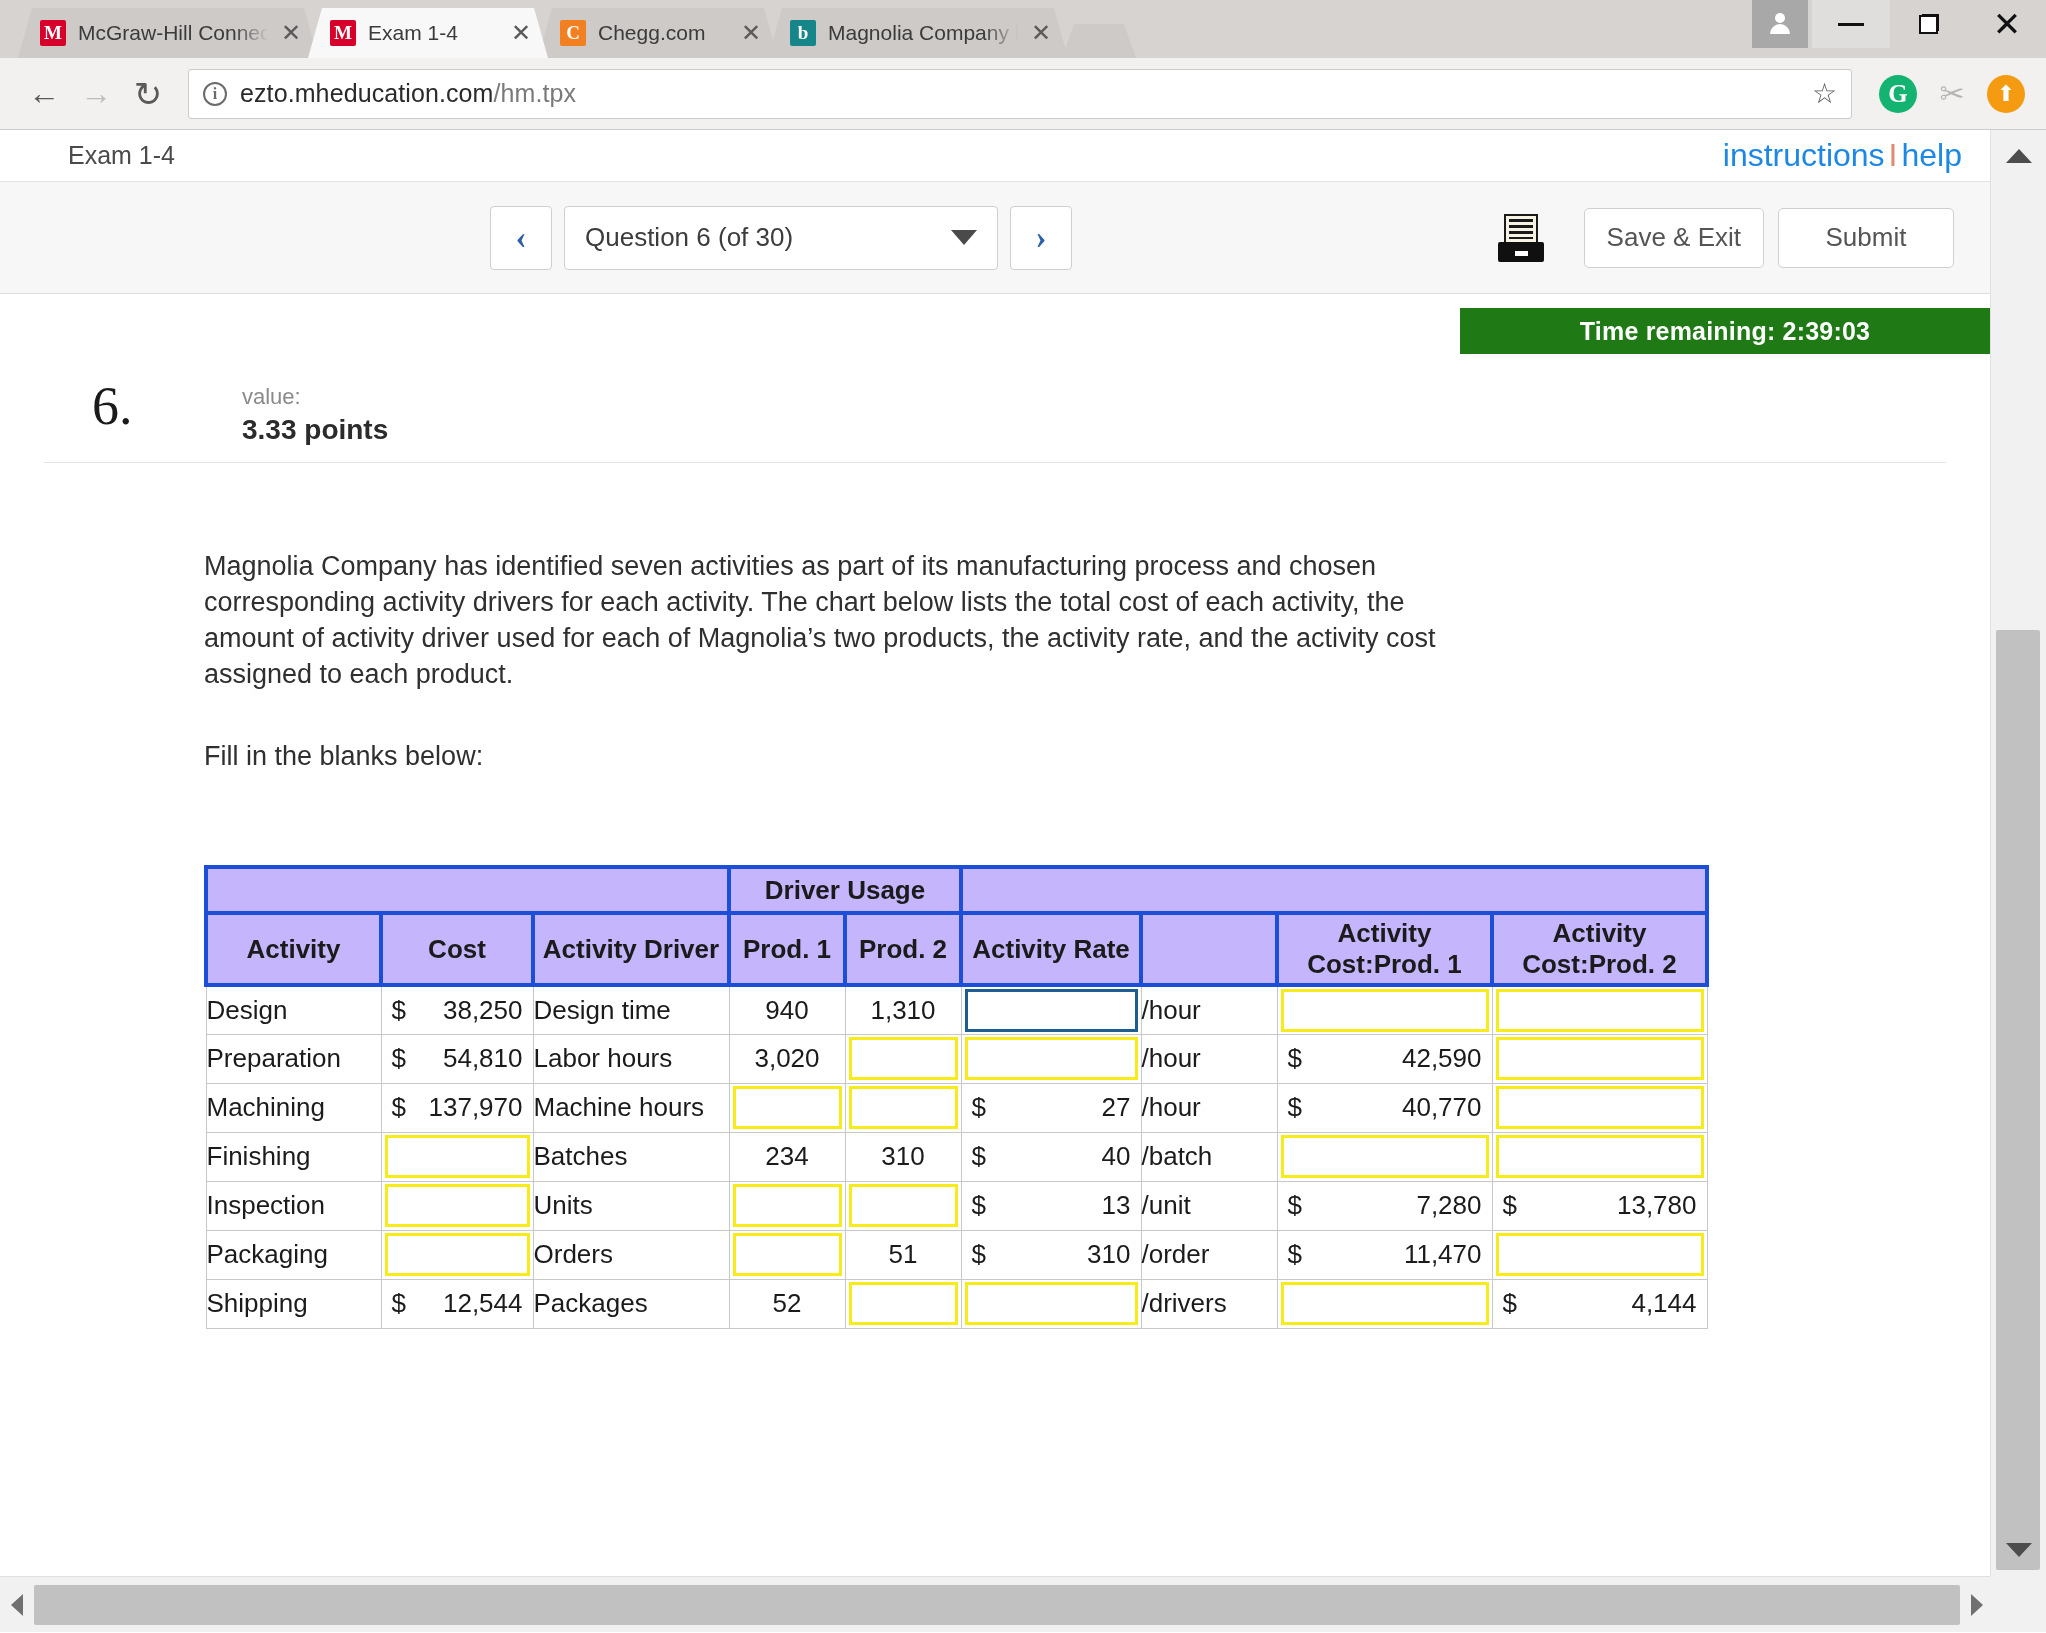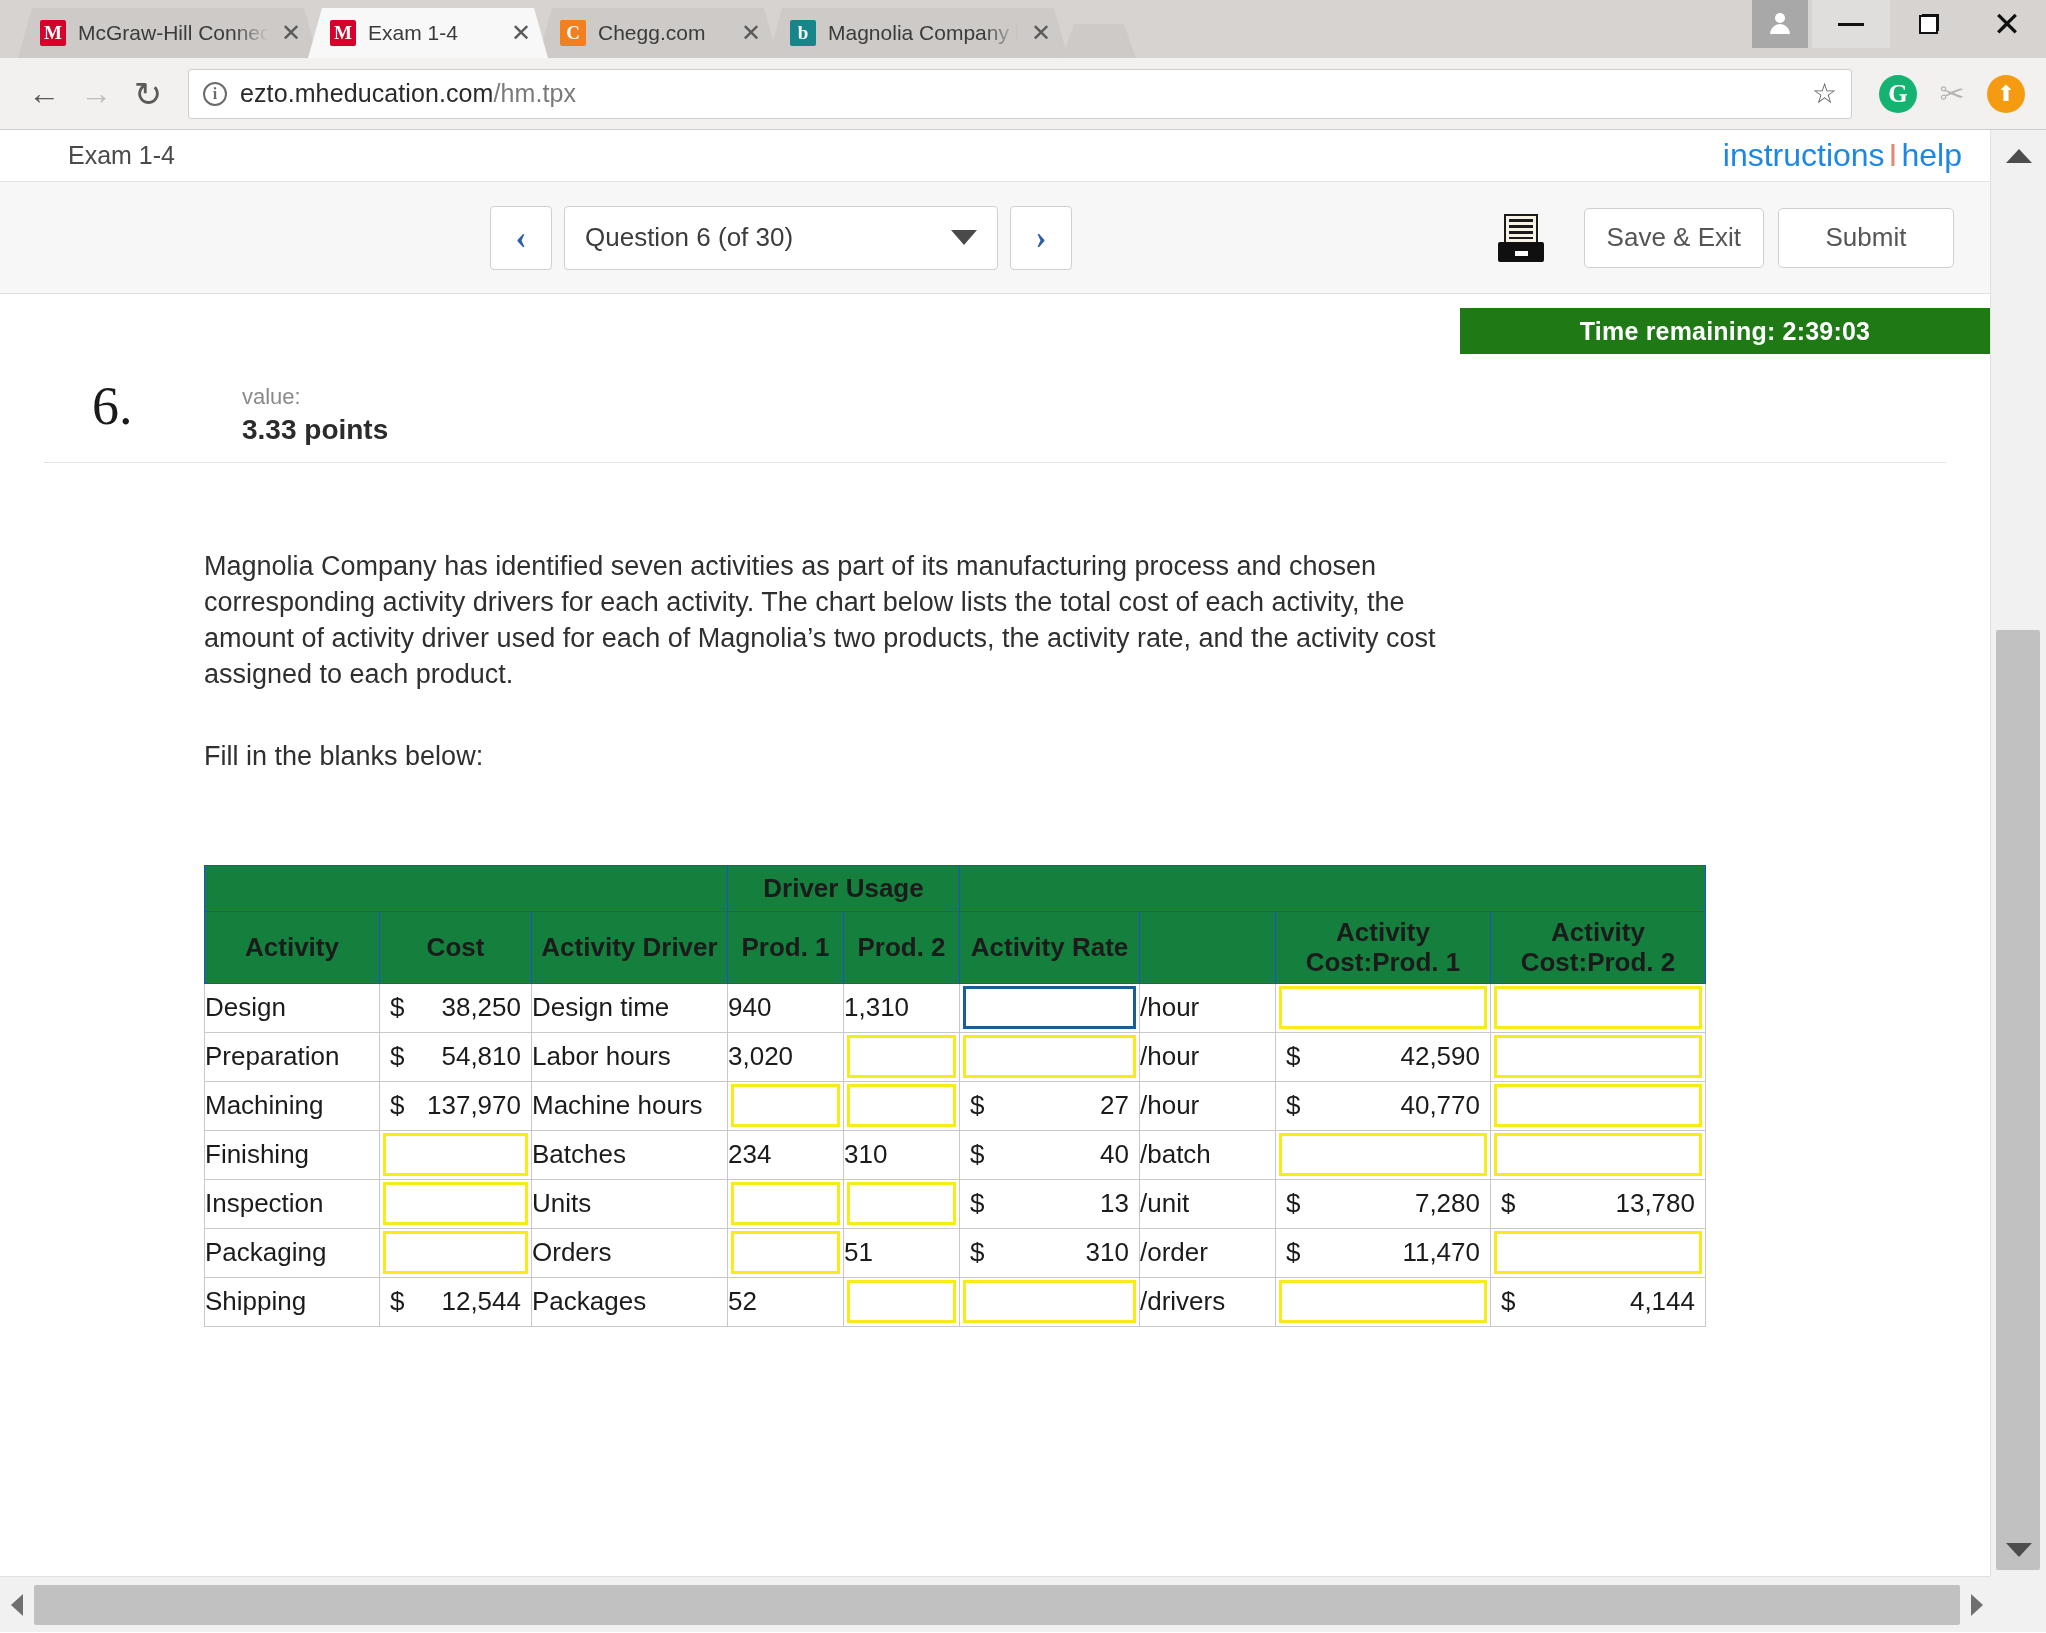--- a/index.html
+++ b/index.html
@@ -298,33 +298,33 @@
     table-layout: fixed;
     border: 1px solid #9a9a9a;
   }
   table.acct th, table.acct td {
     border: 1px solid #c8c8c8;
     font-size: 26px;
     color: #1b1b1b;
     padding: 0;
   }
   table.acct thead th {
-    background: #15803d;
+    background: #c4b5fd;
     font-weight: bold;
     text-align: center;
     vertical-align: middle;
-    border: 1px solid #1d4ed8;
+    border: 4px solid #1d4ed8;
     line-height: 1.18;
   }
   thead tr.r1 th { height: 46px; }
   thead tr.r2 th { height: 72px; }
 
   table.acct tbody td { height: 49px; vertical-align: middle; }
   .cl { padding-left: 10px; text-align: left; }
-  .cr { padding-right: 10px; text-align: left; }
+  .cr { padding-right: 10px; text-align: center; }
   .dollar-cell {
     display: flex; align-items: center; height: 100%;
     padding: 0 10px;
   }
   .dollar-cell .sym { font-size: 26px; }
   .dollar-cell .amt { margin-left: auto; font-size: 26px; }
 
   
   .blank {
     display: block;

